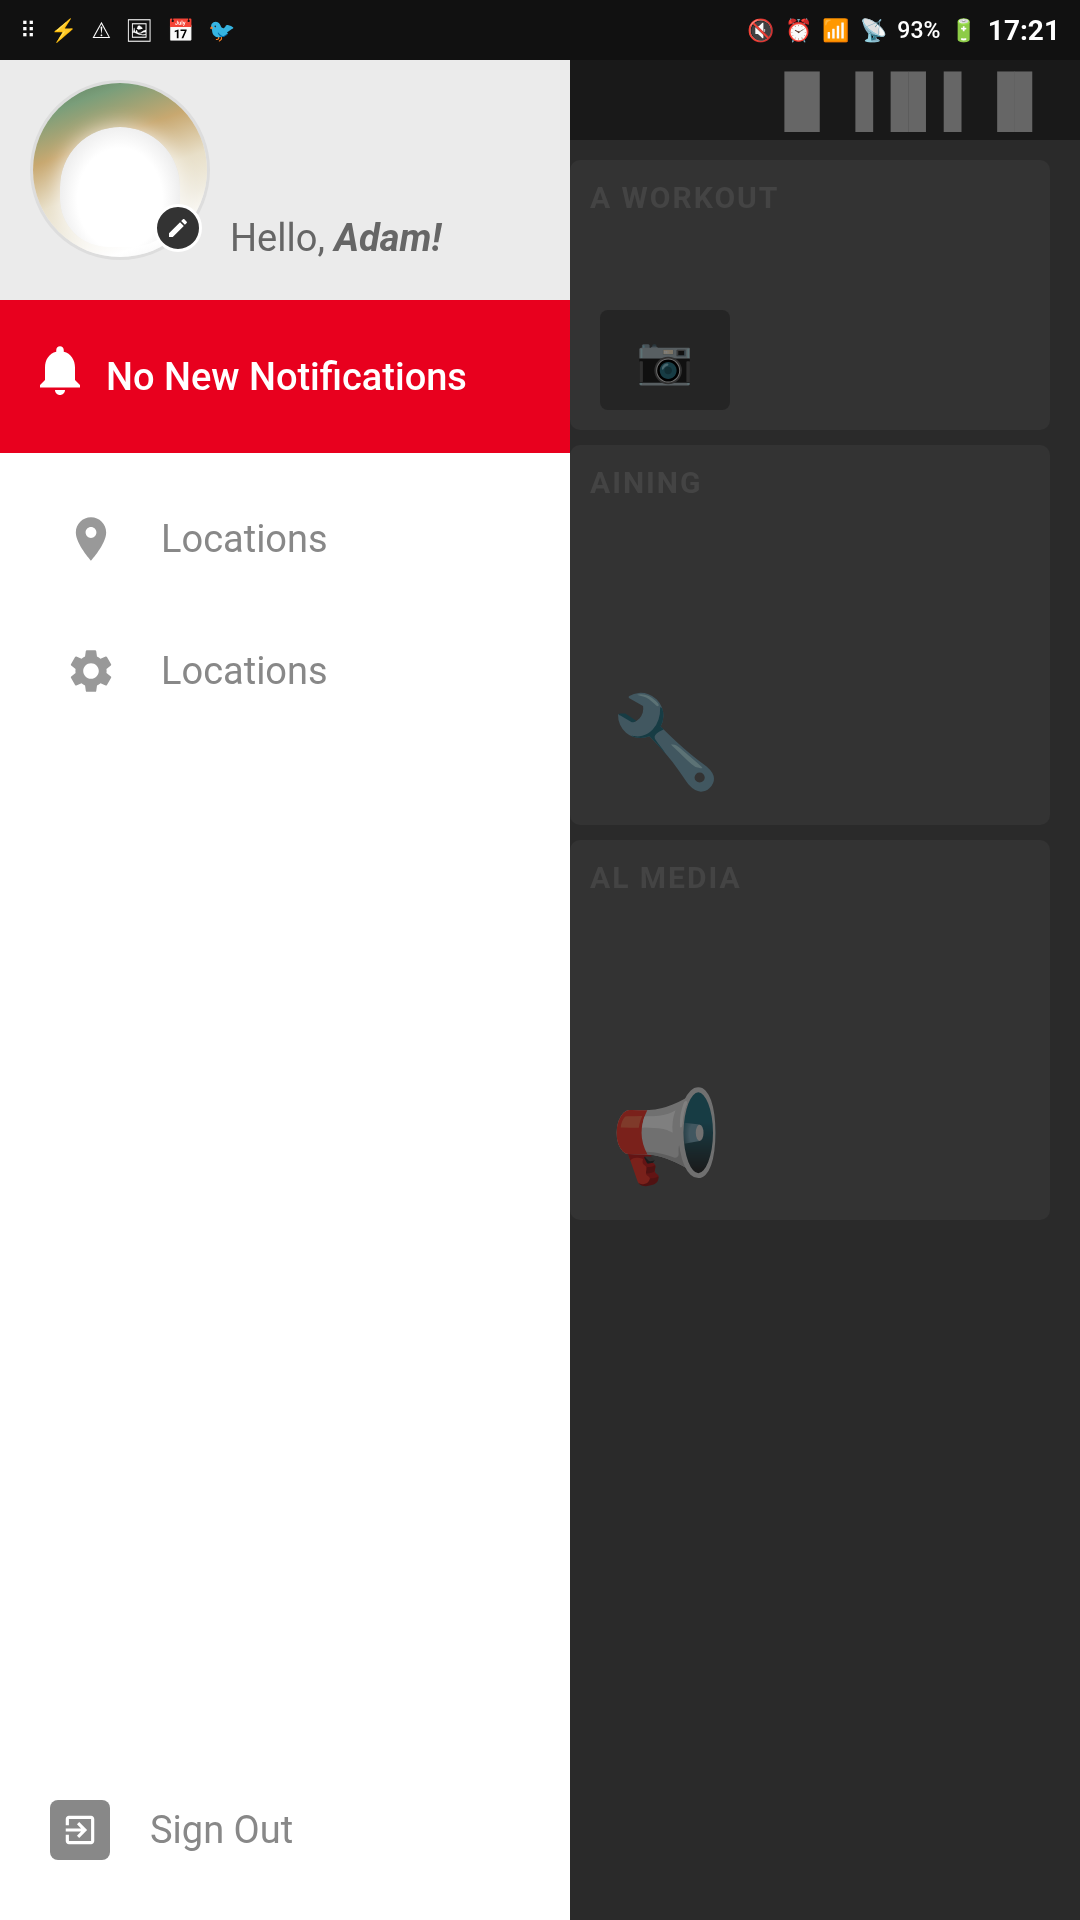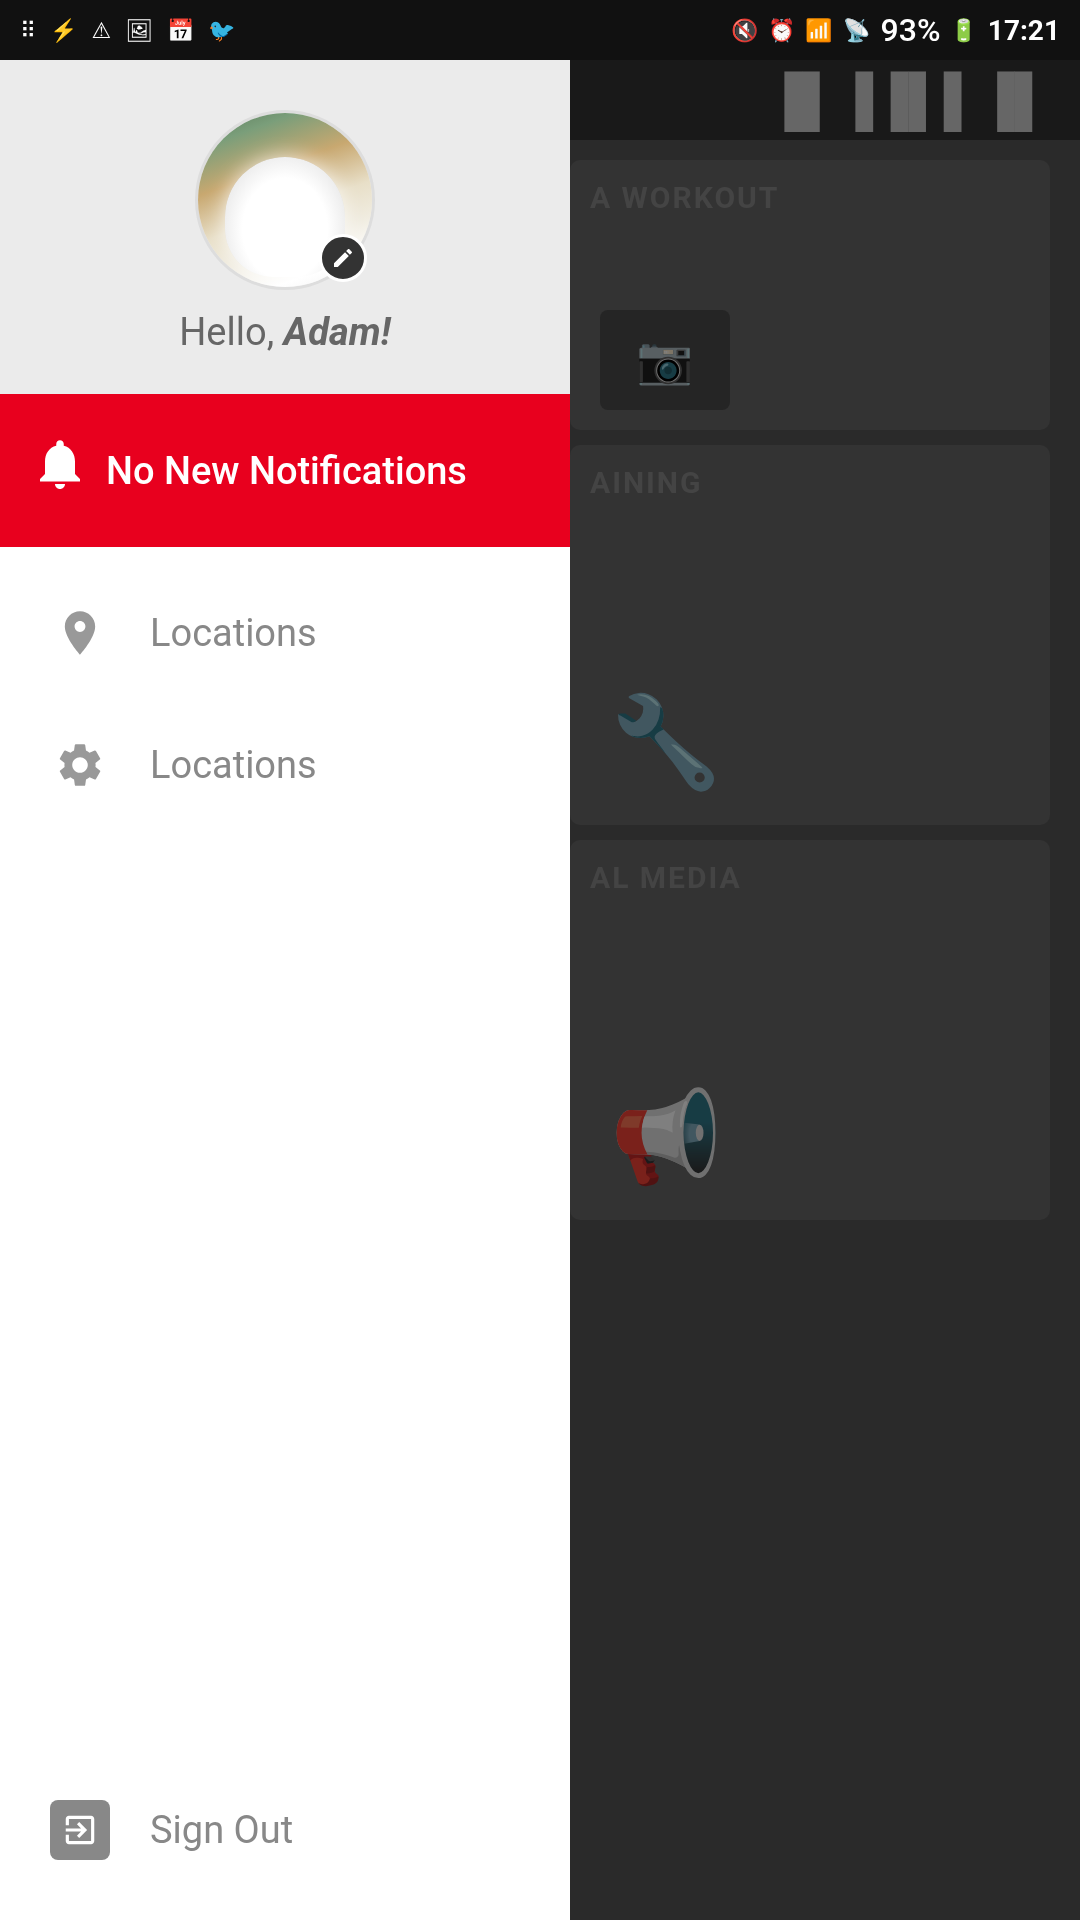--- a/index.html
+++ b/index.html
@@ -137,24 +137,24 @@
       height: 1860px;
       background: white;
       z-index: 20;
       display: flex;
       flex-direction: column;
     }
 
     
     .profile-section {
       background: #ebebeb;
-      padding: 50px 30px 40px 30px;
-      display: flex;
-      flex-direction: column;
-      align-items: center;
+      padding: 20px 30px 40px 30px;
+      display: flex;
+      flex-direction: row;
+      align-items: flex-end;
       gap: 20px;
     }
 
     .avatar-wrapper {
       position: relative;
       width: 180px;
       height: 180px;
     }
 
     .avatar-circle {
@@ -212,20 +212,21 @@
       color: white;
       font-weight: 500;
     }
 
     
     .menu-section {
       flex: 1;
       padding: 20px 0;
       display: flex;
       flex-direction: column;
+      margin-left: 11px;
     }
 
     .menu-item {
       display: flex;
       align-items: center;
       padding: 36px 50px;
       gap: 40px;
       cursor: pointer;
     }
 
@@ -282,21 +283,21 @@
     <span class="status-icon">⚠</span>
     <span class="status-icon">🖼</span>
     <span class="status-icon">📅</span>
     <span class="status-icon">🐦</span>
   </div>
   <div class="status-right">
     <span style="font-size:22px;">🔇</span>
     <span style="font-size:22px;">⏰</span>
     <span style="font-size:22px;">📶</span>
     <span style="font-size:22px;">📡</span>
-    <span style="font-size:32px;">93%</span>
+    <span style="font-size:23px;">93%</span>
     <span style="font-size:22px;">🔋</span>
     <span style="font-size:28px; font-weight:bold;">17:21</span>
   </div>
 </div>
 
 <div class="bg-content">
 
   <div class="bg-topbar">
     <span class="barcode-icon">▐▌▐▐▌▌▐▌</span>
   </div>

